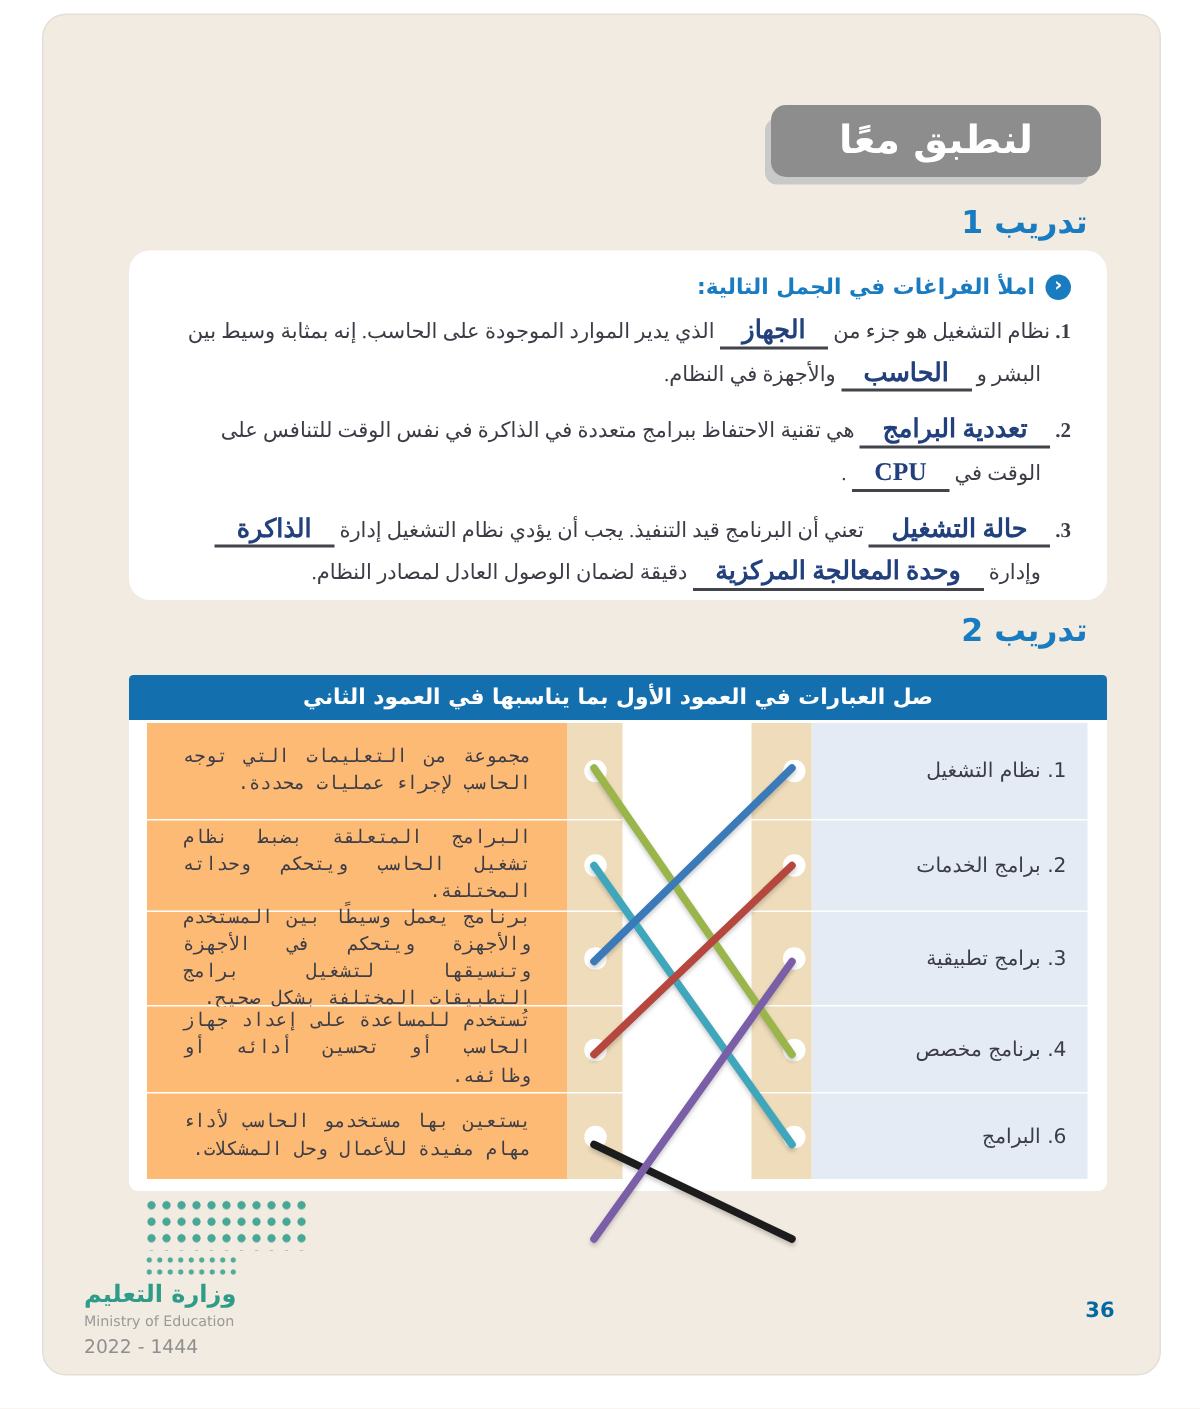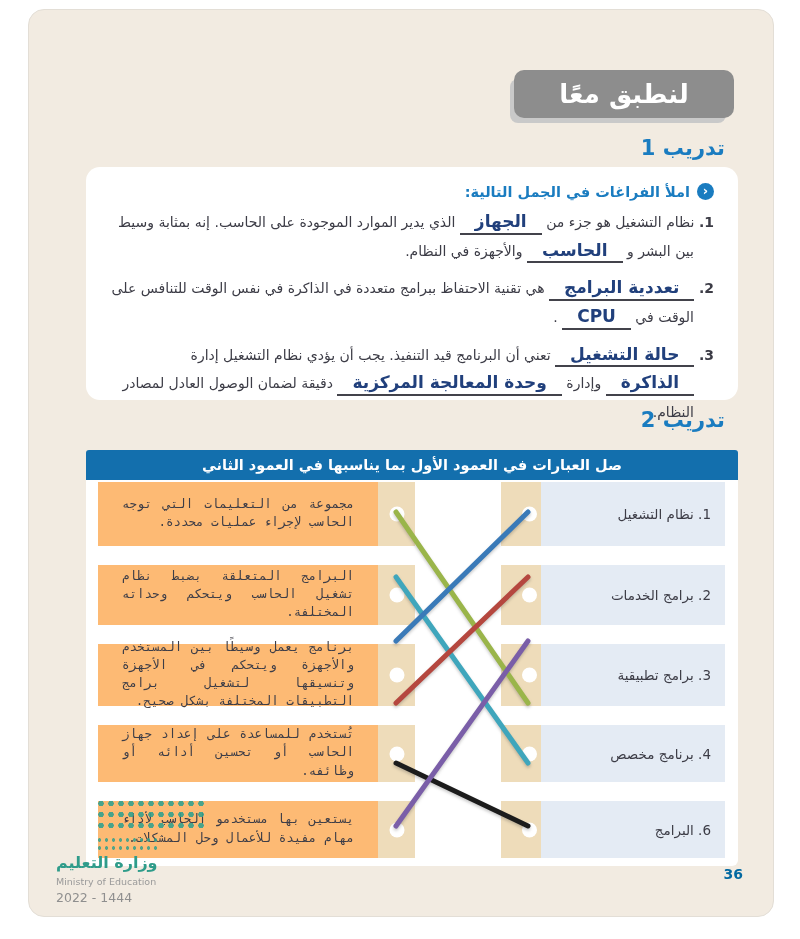--- a/index.html
+++ b/index.html
@@ -7,27 +7,27 @@
   .page{position:absolute;left:28px;top:9px;width:744px;height:906px;background:#f2ebe1;border:1px solid #e3ded6;border-radius:16px;direction:rtl;}
   
   .badge{position:absolute;top:60px;right:39px;width:220px;height:48px;background:#8d8d8d;border-radius:10px;color:#fff;font-weight:bold;font-size:26px;line-height:48px;text-align:center;box-shadow:-6px 7px 0 -2px #c9c9c9;}
   
   .sec-title{position:absolute;right:48px;color:#1a7cc0;font-weight:bold;font-size:21px;}
   #t1{top:126px;} #t2{top:398px;}
   
   .card1{position:absolute;top:157px;right:35px;left:57px;height:233px;background:#fff;border-radius:14px;padding:16px 24px 10px;box-sizing:border-box;}
   .instruction{color:#1a7cc0;font-weight:bold;font-size:14.5px;margin-bottom:8px;display:flex;align-items:center;gap:7px;}
   .chev{display:inline-block;width:17px;height:17px;border-radius:50%;background:#1a7cc0;color:#fff;font-size:13px;line-height:16px;text-align:center;font-weight:bold;flex:0 0 auto;}
-  .q{margin:0 0 9px;font-size:14px;color:#3c3c46;line-height:2.05;padding-right:20px;text-indent:-20px;}
+  .q{margin:0 0 9px;font-size:14px;color:#3c3c46;line-height:2.05;padding-right:20px;text-indent:-20px;font-family:Liberation Serif, serif;}
   .qn{font-weight:bold;color:#3c3c46;}
   .blank{display:inline-block;text-indent:0;border-bottom:2px solid #43434b;padding:0 15px 1px;color:#21407c;font-weight:bold;font-size:17px;line-height:1.15;}
   
   .card2{position:absolute;top:440px;right:35px;left:57px;background:#ffffff;border-radius:6px;padding-bottom:8px;}
   .thead{background:#136fad;color:#fff;font-weight:bold;font-size:14.5px;text-align:center;height:30px;line-height:30px;border-radius:3px 3px 0 0;}
-  .tbody{position:relative;width:650px;display:flex;flex-direction:column;gap:19px;padding-top:2px;}
+  .tbody{position:relative;width:650px;display:flex;flex-direction:column;gap:1px;padding-top:2px;}
   .row{display:flex;padding:0 13px 0 10px;}
   .row:nth-child(1){height:64px}.row:nth-child(2){height:60px}.row:nth-child(3){height:62px}
   .row:nth-child(4){height:57px}.row:nth-child(5){height:57px}.row:nth-child(6){height:62px}
   .item-cell{width:184px;background:#e4ebf4;display:flex;align-items:center;justify-content:flex-start;font-size:13.5px;color:#3c3c46;padding:0 14px;box-sizing:border-box;}
   .strip{width:37px;background:#eedcba;position:relative;flex:0 0 auto;}
   .strip.r{width:40px;}
   .gapc{width:86px;flex:0 0 auto;}
   .def-cell{width:280px;background:#fdba74;display:flex;align-items:center;font-size:12.5px;line-height:1.45;color:#3d3d47;padding:4px 24px;box-sizing:border-box;text-align:justify;font-family:Liberation Mono, monospace;}
   .dot{position:absolute;top:50%;width:15px;height:15px;border-radius:50%;background:#fff;}
   .strip.l .dot{left:50%;transform:translate(-50%,-50%);}

